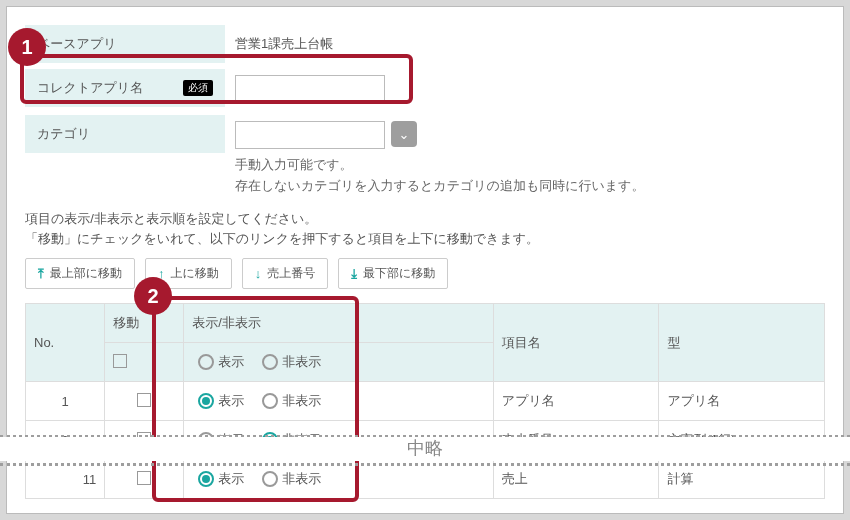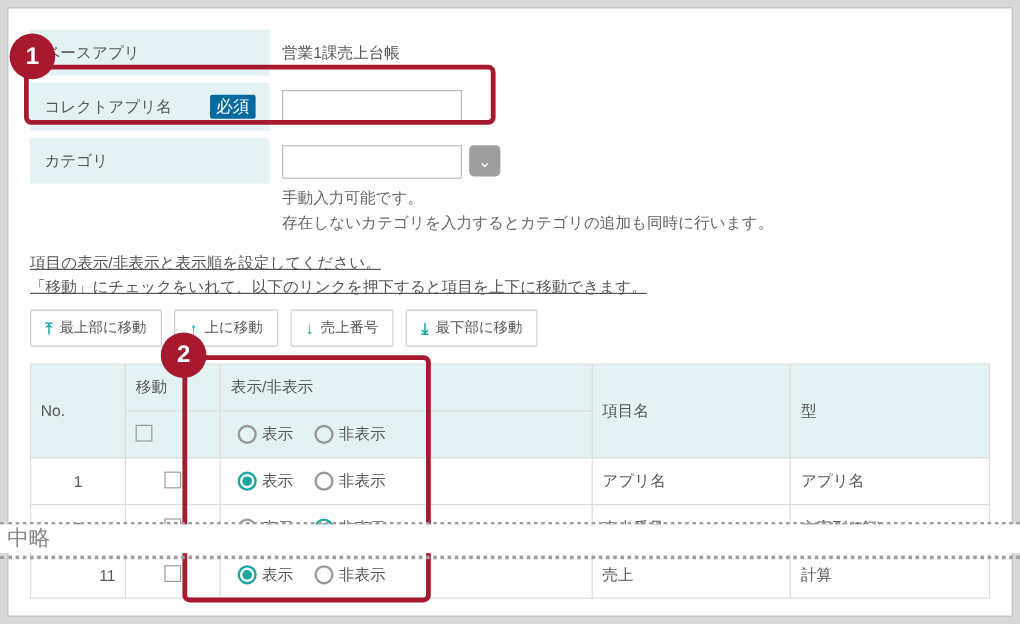--- a/index.html
+++ b/index.html
@@ -28,23 +28,23 @@
     .form-label-cell {
       width: 200px;
       background: #e3f2f2;
       padding: 10px 12px;
       display: flex;
       align-items: center;
       justify-content: space-between;
       color: #555;
     }
     .req-badge {
-      background: #0369a1;
+      background: #000000;
       color: #fff;
-      font-size: 14px;
+      font-size: 10px;
       padding: 1px 5px;
       border-radius: 2px;
     }
     .form-value-cell {
       flex: 1;
       padding: 6px 10px;
       color: #555;
     }
     .form-value-cell .static-text { padding-top: 4px; }
     .text-input {
@@ -79,21 +79,21 @@
       color: #fff;
       border-radius: 50%;
       display: flex; align-items: center; justify-content: center;
       font-size: 20px;
       font-weight: bold;
       z-index: 10;
     }
     .badge-1 { top: 28px; left: 8px; }
     .badge-2 { top: 277px; left: 134px; }
 
-    .section-desc { color: #555; margin-top: 4px; margin-bottom: 6px; line-height: 1.6; text-decoration: underline; }
+    .section-desc { color: #555; margin-top: 4px; margin-bottom: 6px; line-height: 1.6; }
 
     .btn-row { display: flex; gap: 10px; margin: 8px 0 14px 0; }
     .move-btn {
       border: 1px solid #ccc;
       background: #fff;
       padding: 6px 12px;
       display: flex;
       align-items: center;
       gap: 6px;
       font-size: 12px;
@@ -176,20 +176,21 @@
     }
     .omit-dotted {
       position: absolute;
       left: -6px; right: -6px;
       border-top: 3px dotted #9e9e9e;
     }
     .omit-text {
       position: absolute;
       top: 10px;
       left: 0; right: 0;
+      text-align: center;
       color: #888;
       font-size: 18px;
       background: transparent;
     }
   </style>
 </head>
 <body>
 
 <div class="outer">
   <div class="form-group">

